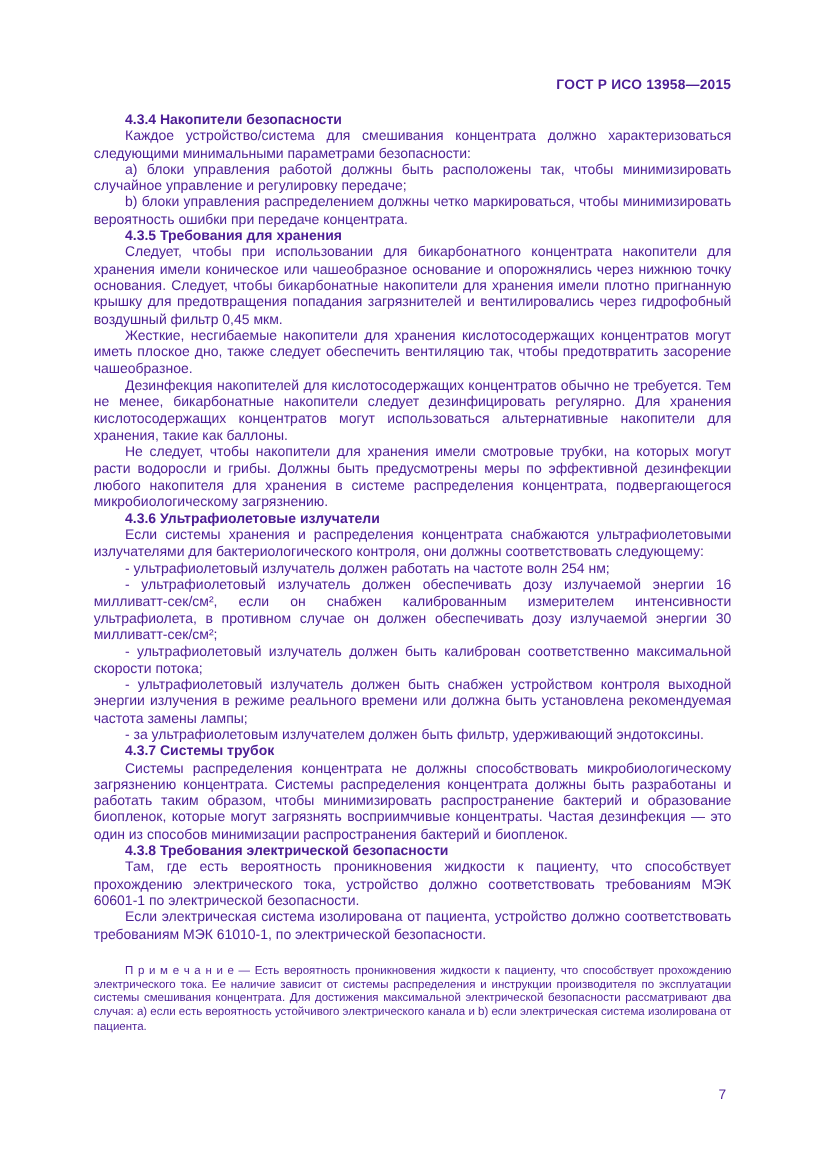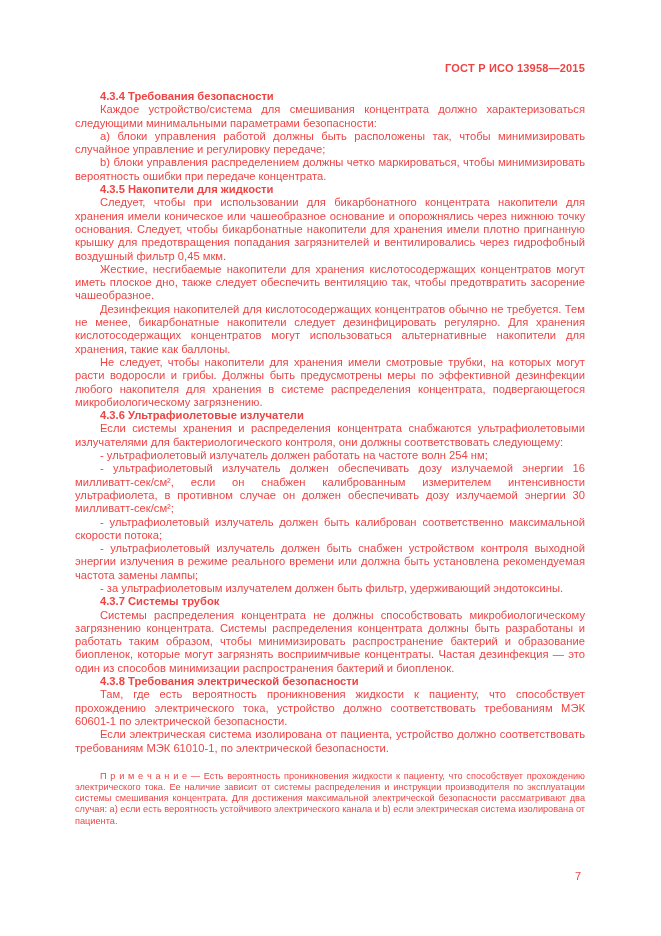--- a/index.html
+++ b/index.html
@@ -6,21 +6,21 @@
     margin: 0;
     padding: 0;
     background: #ffffff;
   }
   .page {
     position: relative;
     width: 661px;
     height: 936px;
     background: #ffffff;
     font-family: "Liberation Sans", sans-serif;
-    color: #ef4444;
+    color: #4c1d95;
     overflow: hidden;
   }
   .running-header {
     position: absolute;
     top: 62px;
     right: 76px;
     font-size: 11px;
     font-weight: bold;
     letter-spacing: 0.2px;
   }
@@ -52,25 +52,25 @@
     font-size: 11px;
   }
 </style>
 </head>
 <body>
 
 <div class="page">
   <div class="running-header">ГОСТ Р ИСО 13958—2015</div>
 
   <div class="content" id="content">
-      <p class="heading">4.3.4  Требования безопасности</p>
+      <p class="heading">4.3.4  Накопители безопасности</p>
       <p class="para">Каждое устройство/система для смешивания концентрата должно характеризоваться следующими минимальными параметрами безопасности:</p>
       <p class="para">a)  блоки управления работой должны быть расположены так, чтобы минимизировать случайное управление и регулировку передаче;</p>
       <p class="para">b)  блоки управления распределением должны четко маркироваться, чтобы минимизировать вероятность ошибки при передаче концентрата.</p>
-      <p class="heading">4.3.5  Накопители для жидкости</p>
+      <p class="heading">4.3.5  Требования для хранения</p>
       <p class="para">Следует, чтобы при использовании для бикарбонатного концентрата накопители для хранения имели коническое или чашеобразное основание и опорожнялись через нижнюю точку основания. Следует, чтобы бикарбонатные накопители для хранения имели плотно пригнанную крышку для предотвращения попадания загрязнителей и вентилировались через гидрофобный воздушный фильтр 0,45 мкм.</p>
       <p class="para">Жесткие, несгибаемые накопители для хранения кислотосодержащих концентратов могут иметь плоское дно, также следует обеспечить вентиляцию так, чтобы предотвратить засорение чашеобразное.</p>
       <p class="para">Дезинфекция накопителей для кислотосодержащих концентратов обычно не требуется. Тем не менее, бикарбонатные накопители следует дезинфицировать регулярно. Для хранения кислотосодержащих концентратов могут использоваться альтернативные накопители для хранения, такие как баллоны.</p>
       <p class="para">Не следует, чтобы накопители для хранения имели смотровые трубки, на которых могут расти водоросли и грибы. Должны быть предусмотрены меры по эффективной дезинфекции любого накопителя для хранения в системе распределения концентрата, подвергающегося микробиологическому загрязнению.</p>
       <p class="heading">4.3.6  Ультрафиолетовые излучатели</p>
       <p class="para">Если системы хранения и распределения концентрата снабжаются ультрафиолетовыми излучателями для бактериологического контроля, они должны соответствовать следующему:</p>
       <p class="para">- ультрафиолетовый излучатель должен работать на частоте волн 254 нм;</p>
       <p class="para">- ультрафиолетовый излучатель должен обеспечивать дозу излучаемой энергии 16 милливатт-сек/см², если он снабжен калиброванным измерителем интенсивности ультрафиолета, в противном случае он должен обеспечивать дозу излучаемой энергии 30 милливатт-сек/см²;</p>
       <p class="para">- ультрафиолетовый излучатель должен быть калиброван соответственно максимальной скорости потока;</p>
       <p class="para">- ультрафиолетовый излучатель должен быть снабжен устройством контроля выходной энергии излучения в режиме реального времени или должна быть установлена рекомендуемая частота замены лампы;</p>

